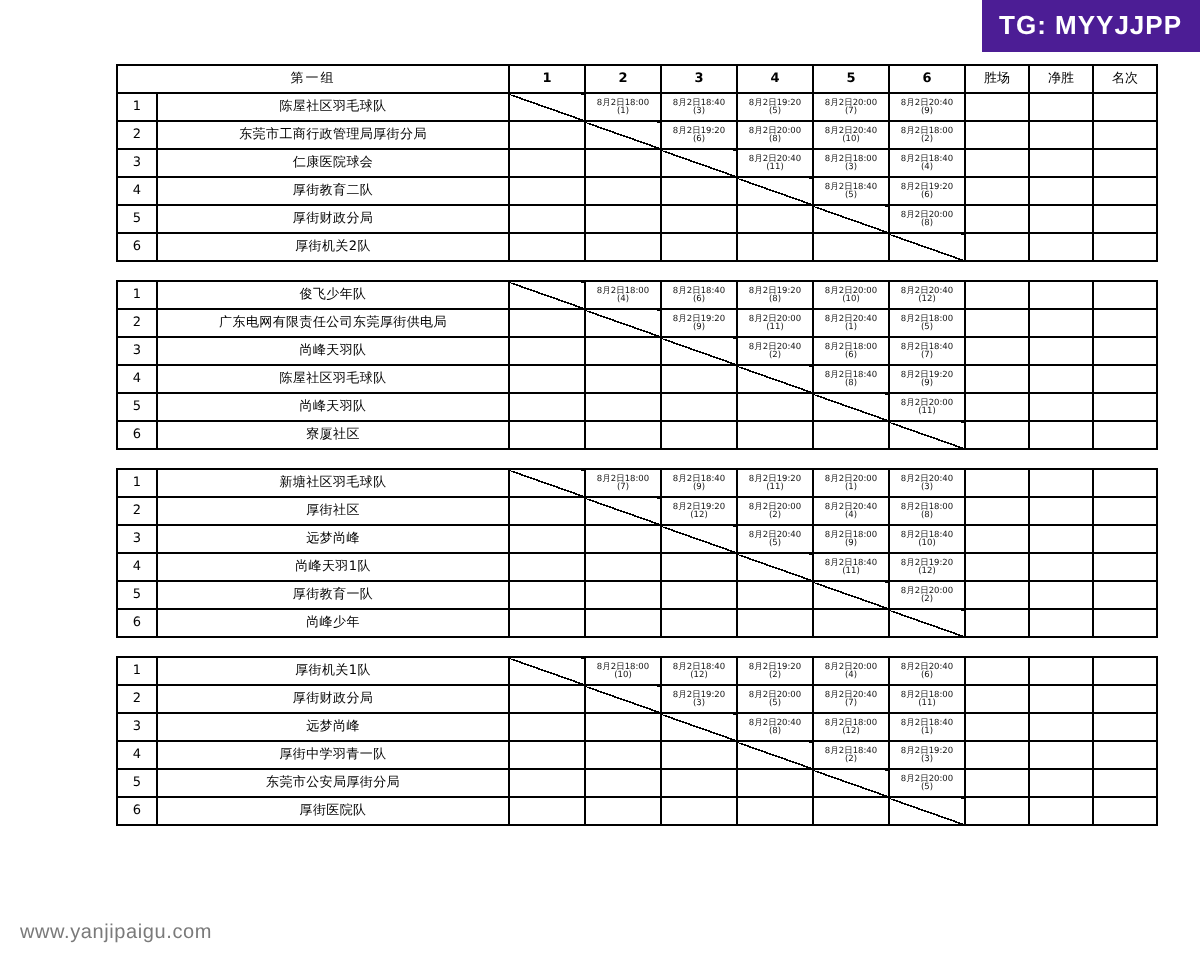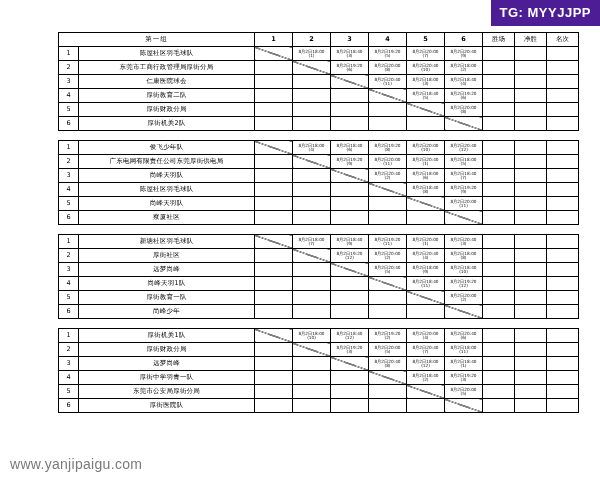--- a/index.html
+++ b/index.html
@@ -28,21 +28,21 @@
     padding: 5px 9px 6px 9px;
     z-index: 20;
   }
 
   .watermark {
     position: absolute;
     left: 10px;
     bottom: 8px;
     color: #7a7a7a;
     font-family: "Liberation Sans", sans-serif;
-    font-size: 14px;
+    font-size: 10px;
     letter-spacing: 0.3px;
     z-index: 20;
   }
 
   .sheet {
     position: absolute;
     left: 58px;
     top: 32px;
     width: 484px;
   }

